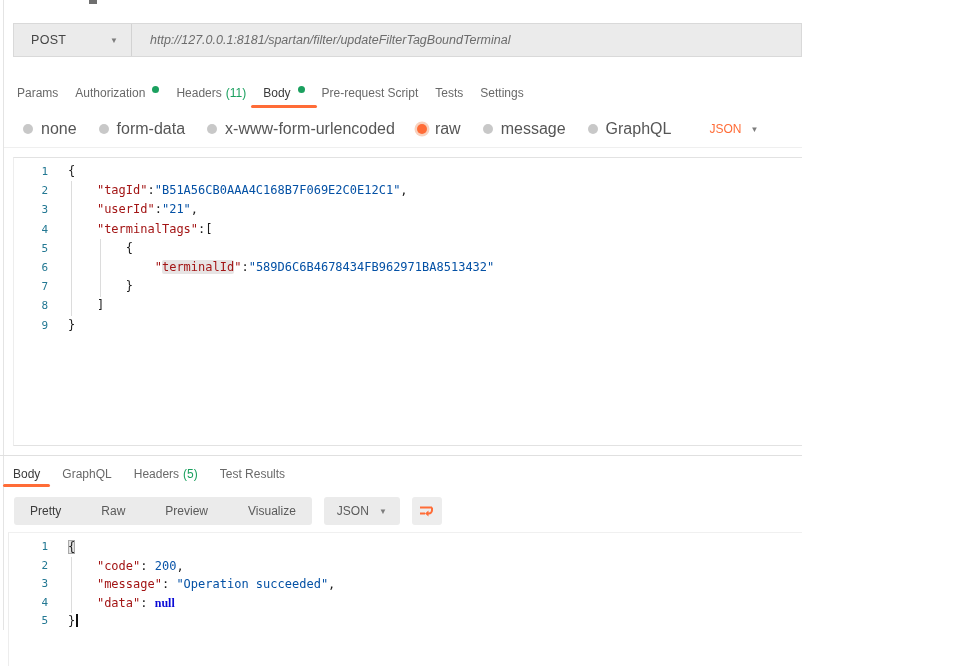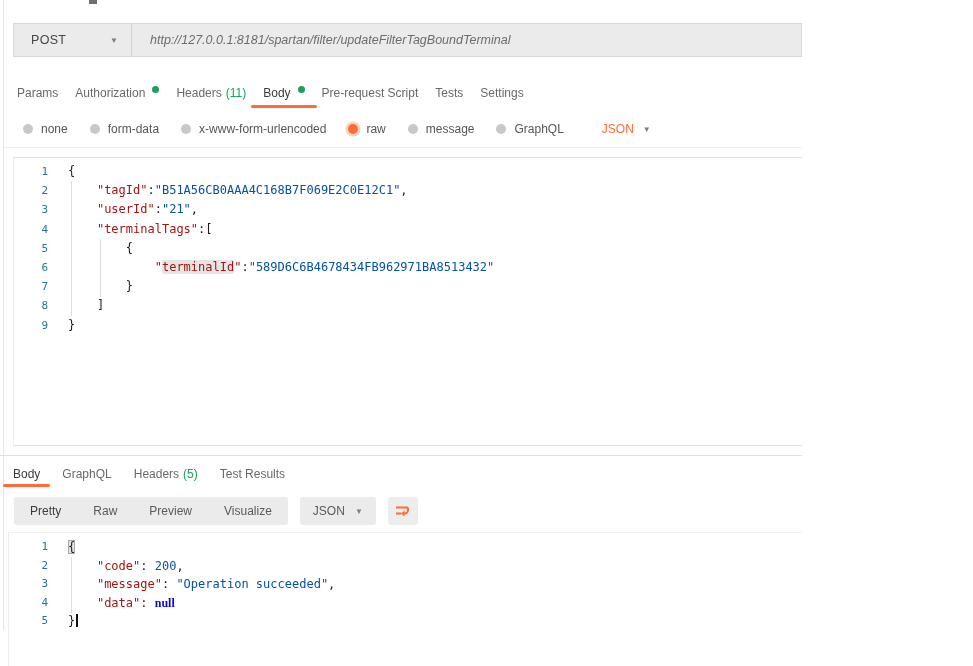--- a/index.html
+++ b/index.html
@@ -27,21 +27,21 @@
   
   .req-tabs { position:absolute; left:17px; top:82px; height:22px; display:flex; align-items:center; gap:17px; }
   .tab { position:relative; display:flex; align-items:flex-start; font-size:12px; color:#696969; cursor:pointer; white-space:nowrap; }
   .tab .count { color:#1BA05F; margin-left:4px; }
   .tab .dot { width:7px; height:7px; border-radius:50%; background:#1BA05F; margin-left:7px; }
   .tab.active { color:#3a3a3a; }
   .tab.active .underline { position:absolute; left:-12px; right:-12px; bottom:-8px; height:3px; background:#ff6c37; border-radius:2px; }
 
   
   .modes-row { position:absolute; left:23px; top:117px; height:24px; display:flex; align-items:center; gap:22px; }
-  .mode { display:flex; align-items:center; gap:8px; font-size:12px; color:#565656; cursor:pointer; white-space:nowrap; }
+  .mode { display:flex; align-items:center; gap:8px; font-size:16px; color:#565656; cursor:pointer; white-space:nowrap; }
   .radio { width:10px; height:10px; border-radius:50%; background:#c8c8c8; flex:none; }
   .mode.sel .radio { background:#ff6c37; box-shadow:0 0 0 2.5px #f8d2bf; }
   .lang-select { display:flex; align-items:center; gap:9px; margin-left:16px; cursor:pointer; }
   .lang-select .lang { font-size:12px; color:#ff6c37; }
   .lang-select .caret { margin:0; }
   .hr-modes { position:absolute; top:147px; left:4px; right:0; height:1px; background:#efefef; }
 
   
   .editor {
     position:absolute; background:#fff;
@@ -74,21 +74,21 @@
   .g-req-1 { left:57px; top:23px; height:135px; }
   .g-req-2 { left:86px; top:81px; height:58px; }
   .g-resp-1 { left:62px; top:24px; height:56px; }
 
   
   .hr-resp { position:absolute; top:455px; left:0; right:0; height:1px; background:#e0e0e0; }
   .resp-tabs { position:absolute; left:13px; top:463px; height:22px; display:flex; align-items:center; gap:22px; }
   .resp-tabs .tab.active .underline { left:-10px; right:-10px; bottom:-6px; }
 
   .resp-toolbar { position:absolute; left:14px; top:497px; height:28px; display:flex; gap:12px; }
-  .seg { display:flex; background:#ebebeb; border-radius:3px; align-items:flex-end; }
+  .seg { display:flex; background:#ebebeb; border-radius:3px; align-items:flex-end;gap:8px; }
   .seg-item { padding:0 16px; font-size:12px; color:#5a5a5a; line-height:28px; cursor:pointer; }
   .seg-item.first { color:#3c3c3c; }
   .json-box { background:#ebebeb; border-radius:3px; display:flex; align-items:center; padding:0 13px; gap:10px; font-size:12px; color:#5a5a5a; cursor:pointer; }
   .wrap-btn { width:30px; background:#ededed; border-radius:3px; display:flex; align-items:center; justify-content:center; cursor:pointer; }
 </style>
 </head>
 <body>
 
 <div class="app">
   <div class="hairline-left"></div>

